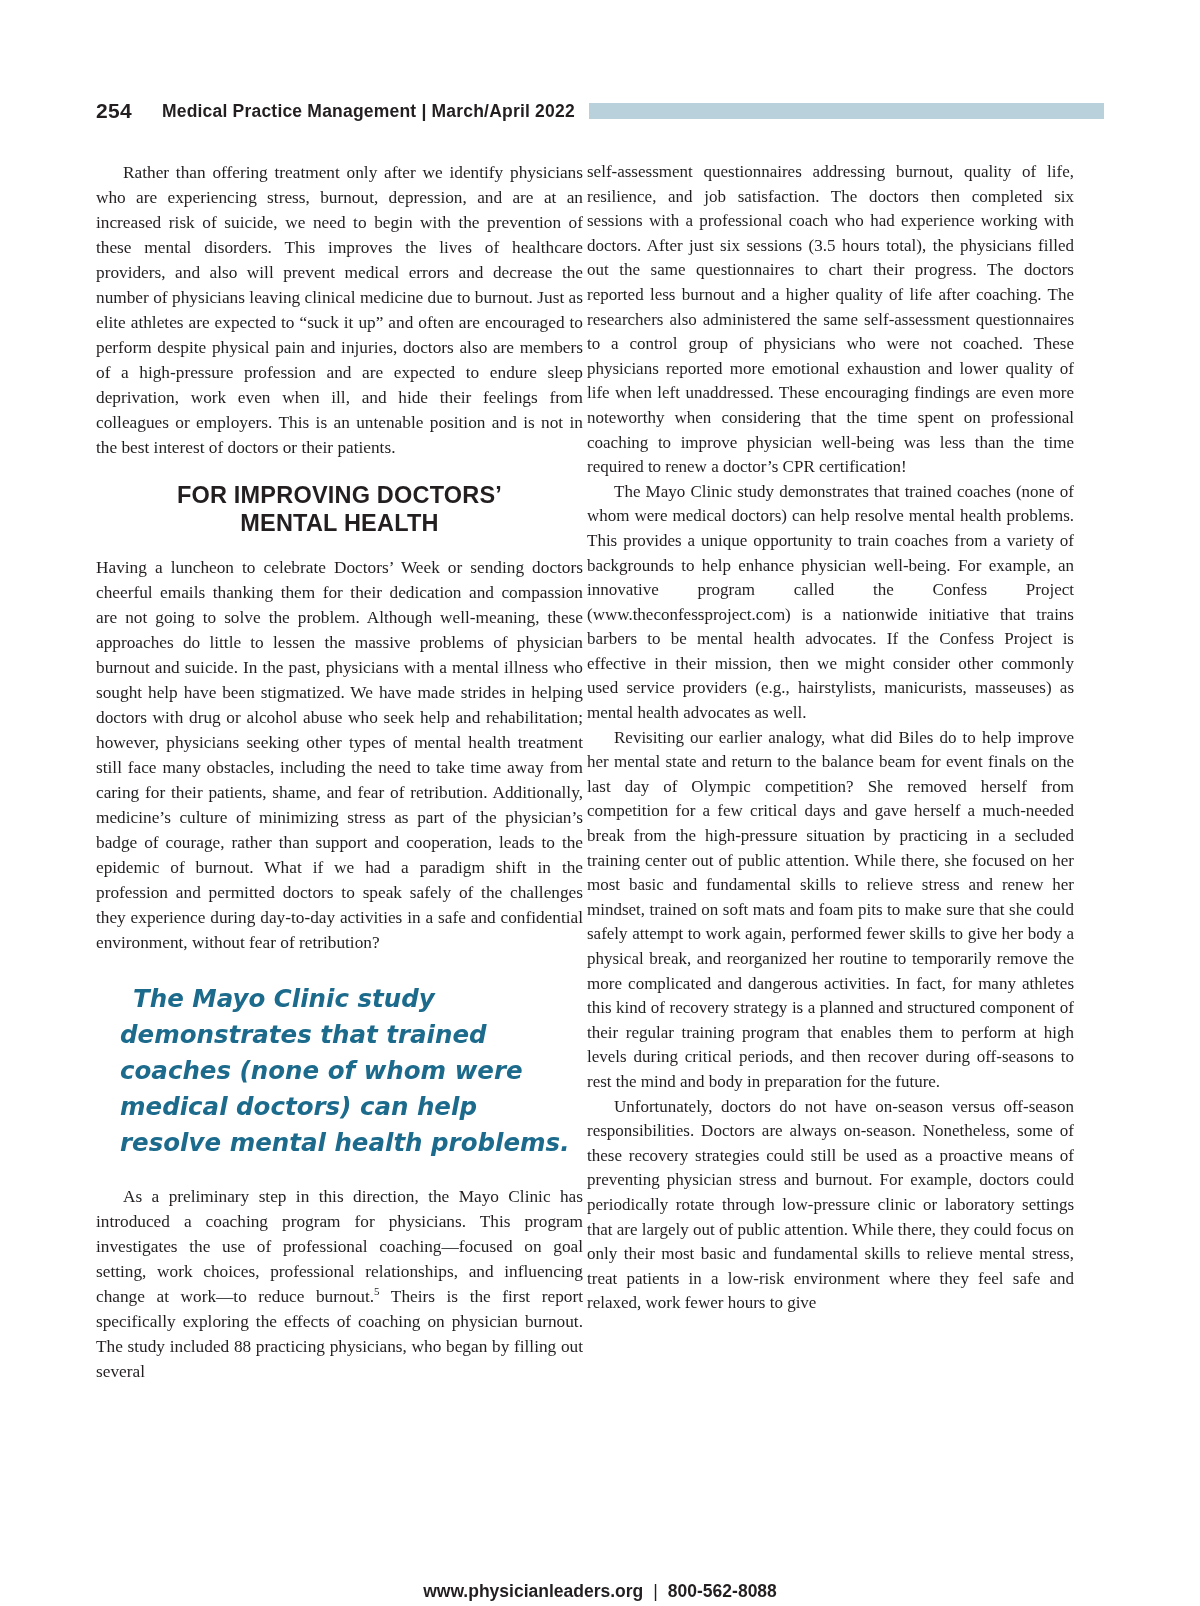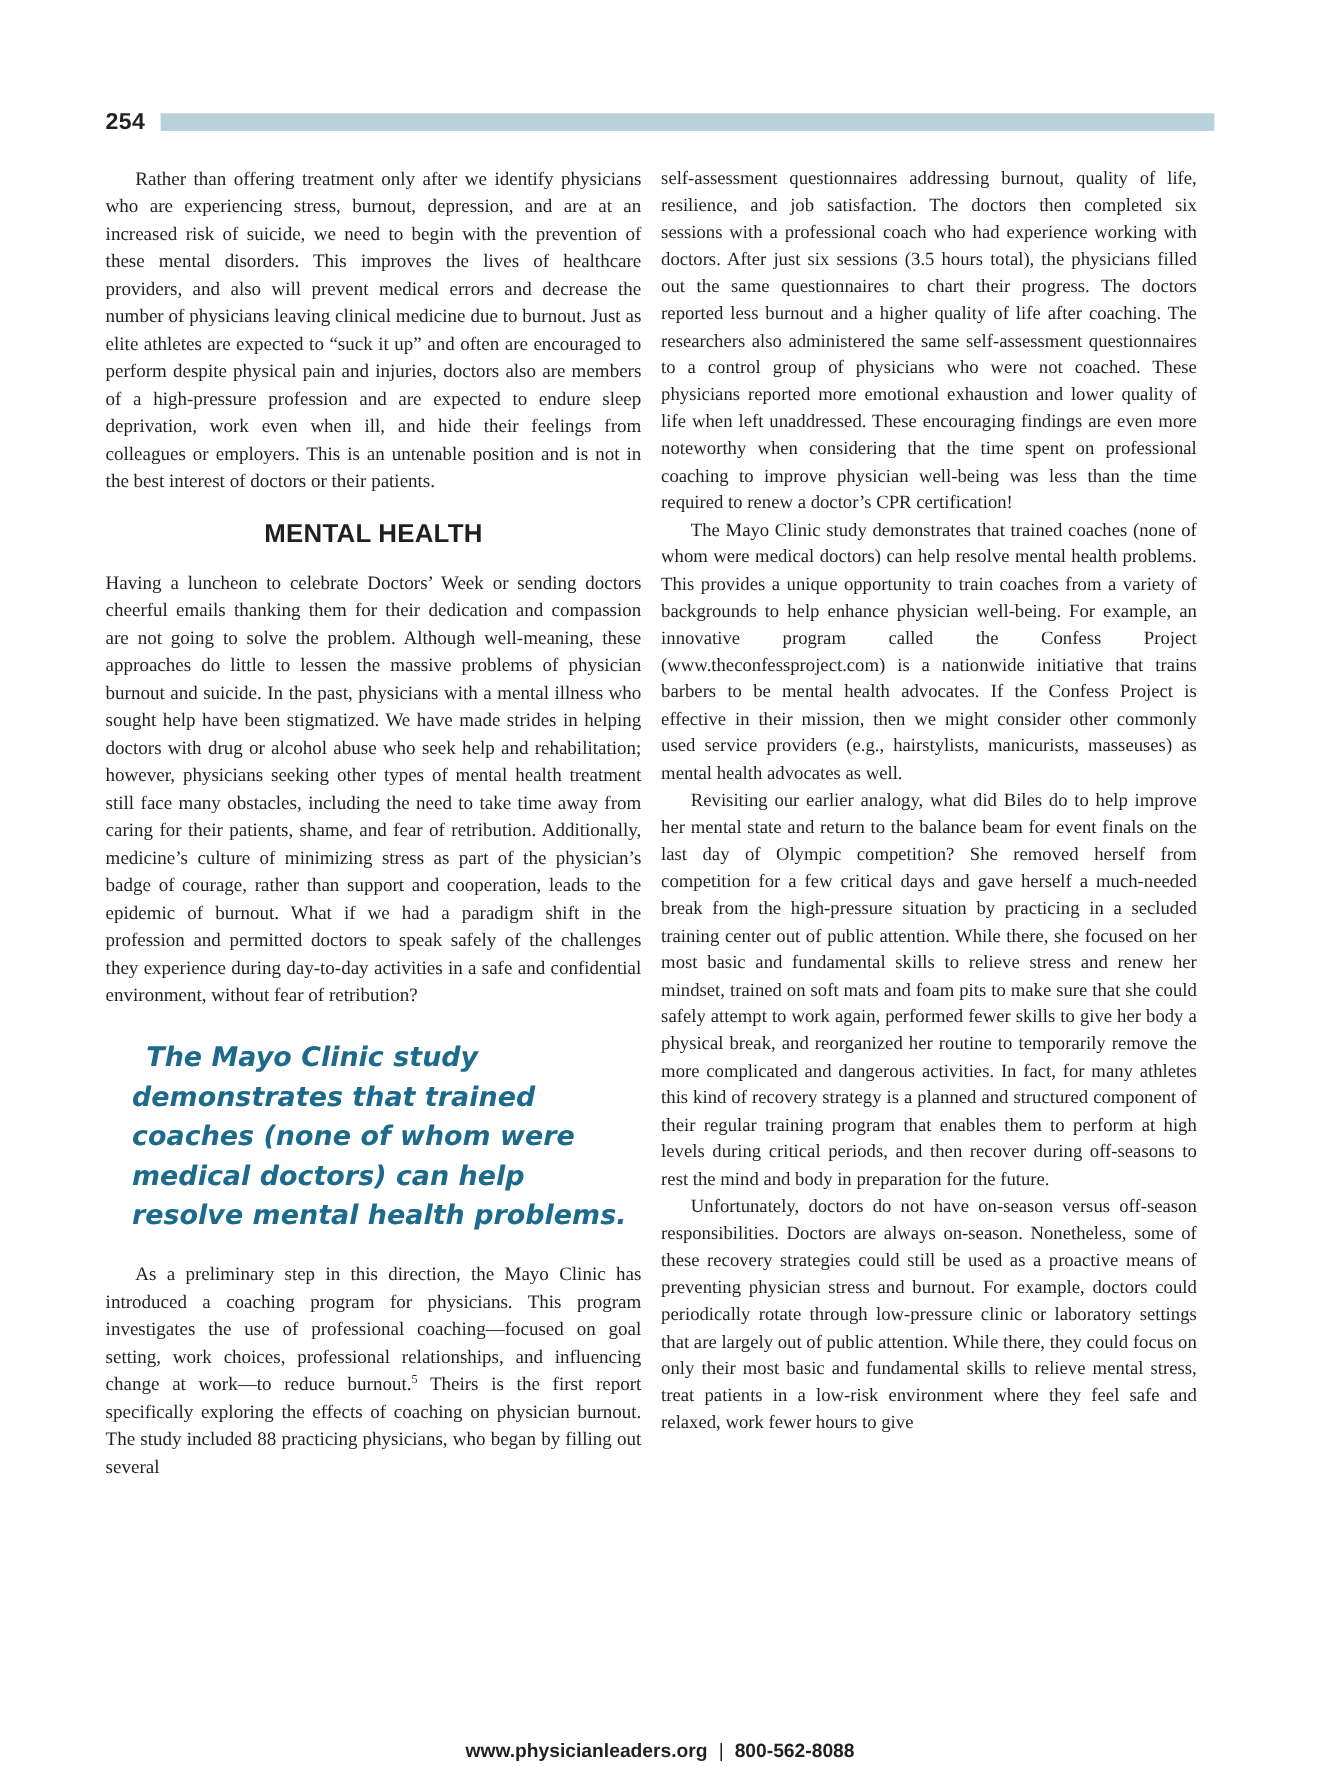--- a/index.html
+++ b/index.html
@@ -25,24 +25,24 @@
     align-items: center;
     font-family: Liberation Sans, sans-serif;
     font-weight: bold;
   }
   .page-num { font-size: 21px; letter-spacing: 0.3px; }
   .journal-title { font-size: 17.5px; margin-left: 30px; letter-spacing: 0.2px; white-space: nowrap; }
   .accent-bar { flex: 1; height: 16px; background: var(--accent-bar); margin-left: 14px; }
   
   .columns {
     position: absolute;
-    top: 150px; left: 96px;
+    top: 160px; left: 96px;
     width: 994px;
     display: flex;
-    gap: 18px;
+    gap: 4px;
   }
   .col { width: 487px; text-align: justify; }
   .col-left  { font-size: 17.3px; line-height: 25px; }
   .col-right { font-size: 17px;   line-height: 24.6px; }
   p.body { margin: 0; }
   .indent { text-indent: 27px; }
   sup { font-size: 11px; line-height: 0; }
   
   .section-heading {
     font-family: "Liberation Sans", sans-serif;
@@ -81,29 +81,31 @@
   }
   .footer .sep { margin: 0 10px; font-weight: normal; }
 </style>
 </head>
 <body>
 
 <div class="page">
 
   <div class="header">
     <span class="page-num">254</span>
+    <span class="journal-title">Medical Practice Management | March/April 2022</span>
     <span class="accent-bar"></span>
   </div>
 
   <div class="columns">
 
     <section class="col col-left">
       <p class="body indent">Rather than offering treatment only after we identify physicians who are experiencing stress, burnout, depression, and are at an increased risk of suicide, we need to begin with the prevention of these mental disorders. This improves the lives of healthcare providers, and also will prevent medical errors and decrease the number of physicians leaving clinical medicine due to burnout. Just as elite athletes are expected to “suck it up” and often are encouraged to perform despite physical pain and injuries, doctors also are members of a high-pressure profession and are expected to endure sleep deprivation, work even when ill, and hide their feelings from colleagues or employers. This is an untenable position and is not in the best interest of doctors or their patients.</p>
 
       <h2 class="section-heading">
+        <span>FOR IMPROVING DOCTORS’</span>
         <span>MENTAL HEALTH</span>
       </h2>
 
       <p class="body">Having a luncheon to celebrate Doctors’ Week or sending doctors cheerful emails thanking them for their dedication and compassion are not going to solve the problem. Although well-meaning, these approaches do little to lessen the massive problems of physician burnout and suicide. In the past, physicians with a mental illness who sought help have been stigmatized. We have made strides in helping doctors with drug or alcohol abuse who seek help and rehabilitation; however, physicians seeking other types of mental health treatment still face many obstacles, including the need to take time away from caring for their patients, shame, and fear of retribution. Additionally, medicine’s culture of minimizing stress as part of the physician’s badge of courage, rather than support and cooperation, leads to the epidemic of burnout. What if we had a paradigm shift in the profession and permitted doctors to speak safely of the challenges they experience during day-to-day activities in a safe and confidential environment, without fear of retribution?</p>
 
       <blockquote class="pull-quote">The Mayo Clinic study demonstrates that trained coaches (none of whom were medical doctors) can help resolve mental health problems.</blockquote>
 
       <p class="body indent"><span>As a preliminary step in this direction, the Mayo Clinic has introduced a coaching program for physicians. This program investigates the use of professional coaching—focused on goal setting, work choices, professional relationships, and influencing change at work—to reduce burnout.</span><sup>5</sup><span> Theirs is the first report specifically exploring the effects of coaching on physician burnout. The study included 88 practicing physicians, who began by filling out several</span></p>
     </section>
 

